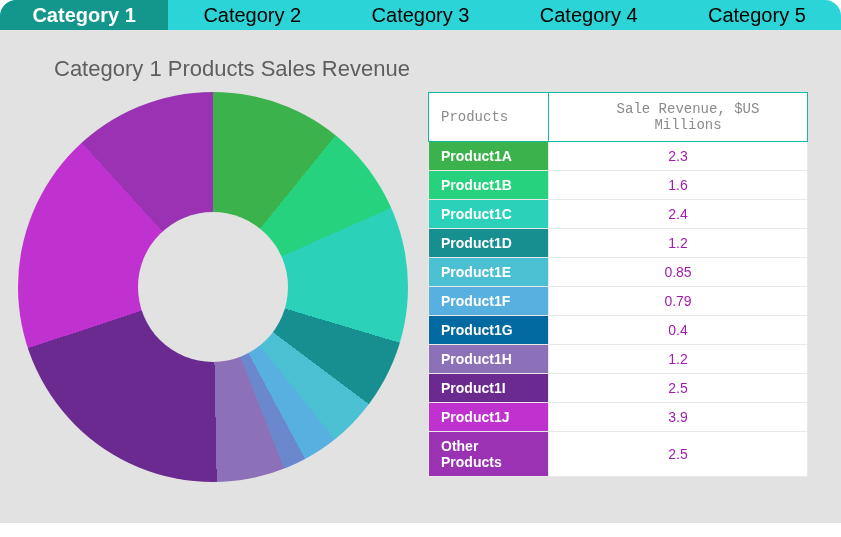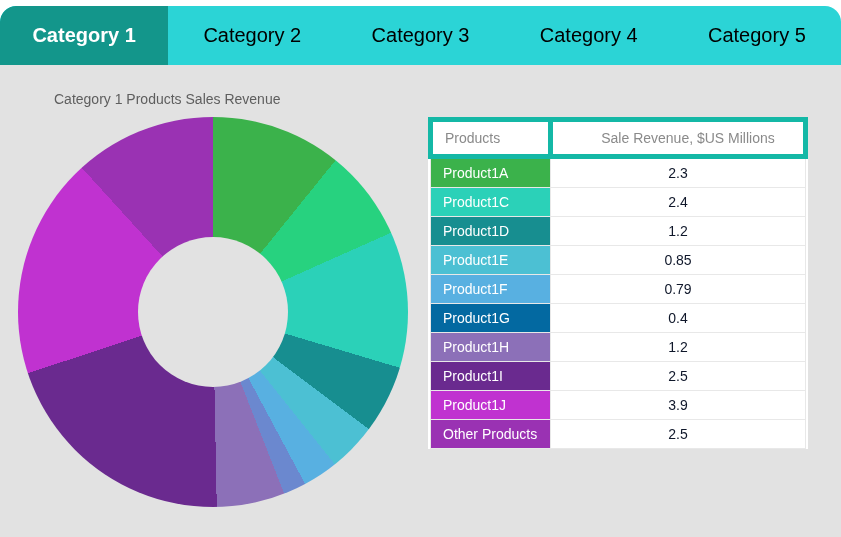--- a/index.html
+++ b/index.html
@@ -7,23 +7,22 @@
     margin: 0;
     font-family: Arial, Helvetica, sans-serif;
     background: #fff;
     width: 841px;
   }
   .tabbar {
     display: flex;
     background: #2bd4d6;
     border-radius: 16px 16px 0 0;
     overflow: hidden;
-    height: 59px;
+    height: 30px;
     align-items: stretch;
-    margin-top: 6px;
   }
   .tab {
     flex: 1;
     display: flex;
     align-items: center;
     justify-content: center;
     font-size: 20px;
     color: #000000;
     cursor: pointer;
     user-select: none;
@@ -33,21 +32,21 @@
     color: #fff;
     font-weight: 600;
     border-radius: 16px 0 0 0;
   }
   .panel {
     background: #e2e2e2;
     padding: 20px 18px 24px 18px;
     min-height: 493px;
   }
   .title {
-    font-size: 14px;
+    font-size: 22px;
     color: #5e5e5e;
     margin: 6px 0 10px 36px;
     font-weight: 400;
   }
   .content {
     display: flex;
     align-items: flex-start;
     gap: 20px;
   }
   .chart-wrap {
@@ -78,39 +77,40 @@
     border-collapse: collapse;
     font-size: 14px;
     color: #555;
     width: 380px;
   }
   table.data th {
     text-align: left;
     font-weight: 400;
     color: #8a8a8a;
     padding: 8px 12px;
-    border: 5px solid #14b8a6;
+    border: 1px solid #14b8a6;
     background: #fff;
+    font-family: Liberation Mono, monospace;
   }
   table.data th.val {
     text-align: center;
     padding-left: 32px;
   }
   table.data td {
     padding: 6px 12px;
     border: 1px solid #e8e8e8;
   }
   table.data td.name {
     color: #fff;
-    font-weight: 400;
+    font-weight: 700;
     width: 120px;
   }
   table.data td.val {
     text-align: center;
-    color: #0f172a;
+    color: #a21caf;
     background: #fff;
   }
 </style>
 </head>
 <body>
 
 <div class="tabbar">
   <div class="tab active">Category 1</div>
   <div class="tab">Category 2</div>
   <div class="tab">Category 3</div>
@@ -128,20 +128,24 @@
       <thead>
         <tr>
           <th>Products</th>
           <th class="val">Sale Revenue, $US Millions</th>
         </tr>
       </thead>
       <tbody id="tbody">
           <tr>
             <td class="name" style="background: rgb(59, 178, 75);">Product1A</td>
             <td class="val">2.3</td>
+          </tr>
+          <tr>
+            <td class="name" style="background: rgb(39, 210, 127);">Product1B</td>
+            <td class="val">1.6</td>
           </tr>
           <tr>
             <td class="name" style="background: rgb(43, 209, 184);">Product1C</td>
             <td class="val">2.4</td>
           </tr>
           <tr>
             <td class="name" style="background: rgb(23, 142, 144);">Product1D</td>
             <td class="val">1.2</td>
           </tr>
           <tr>

